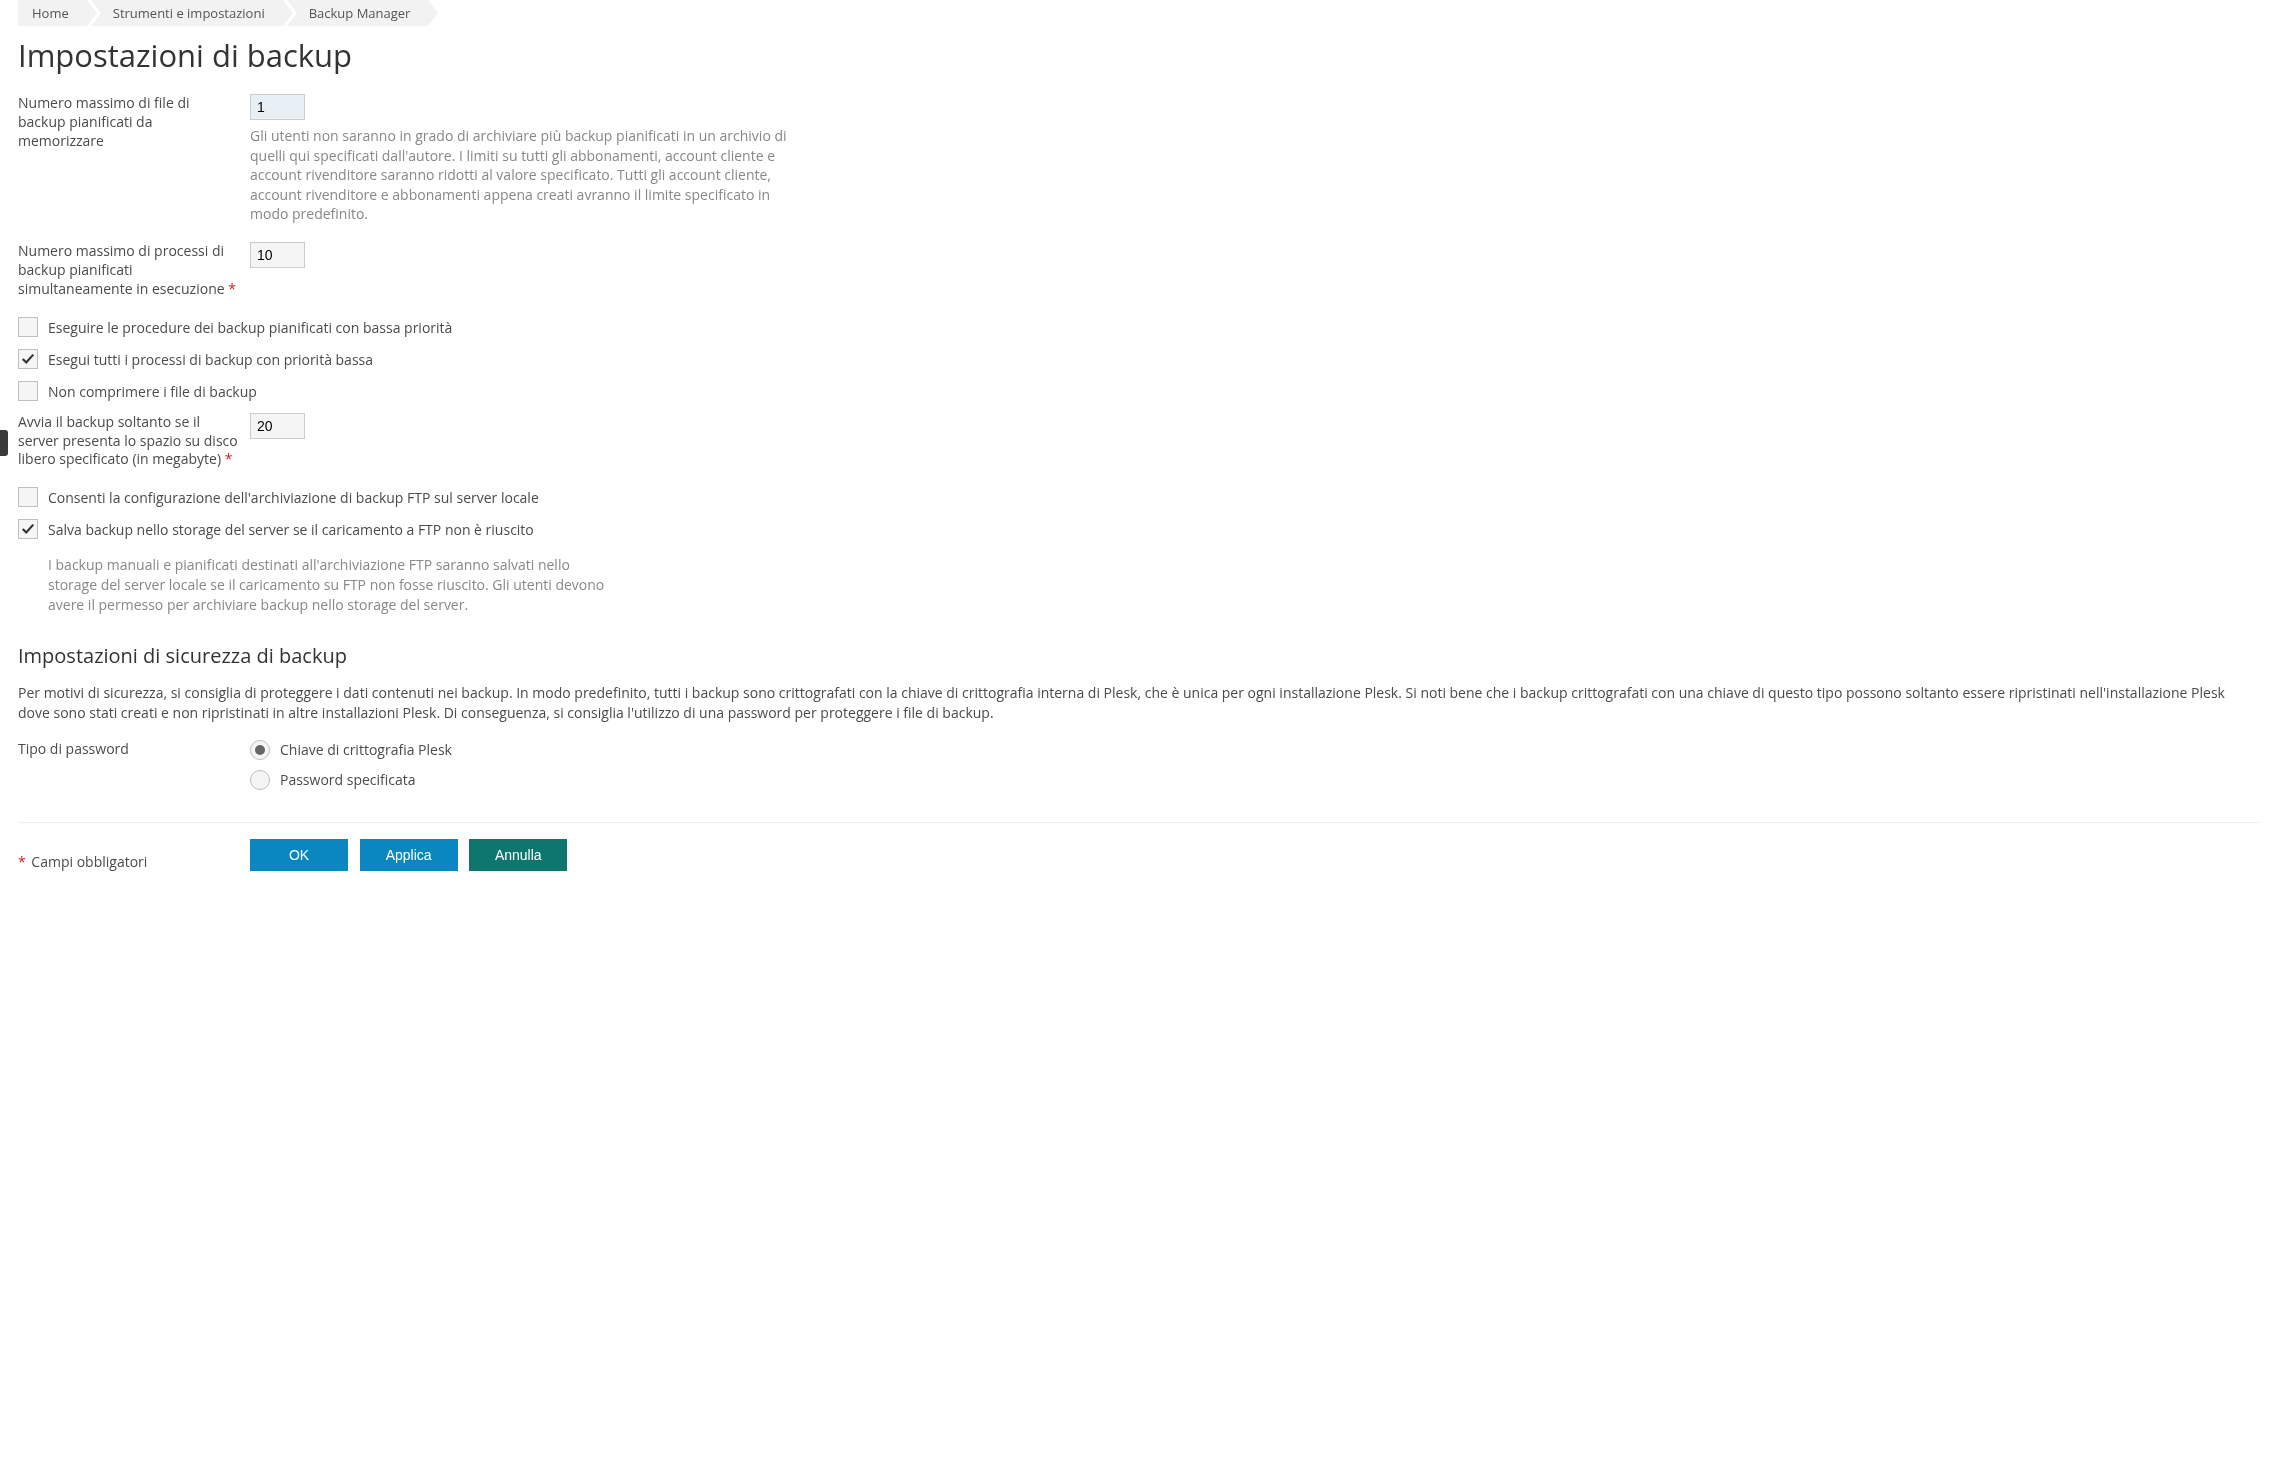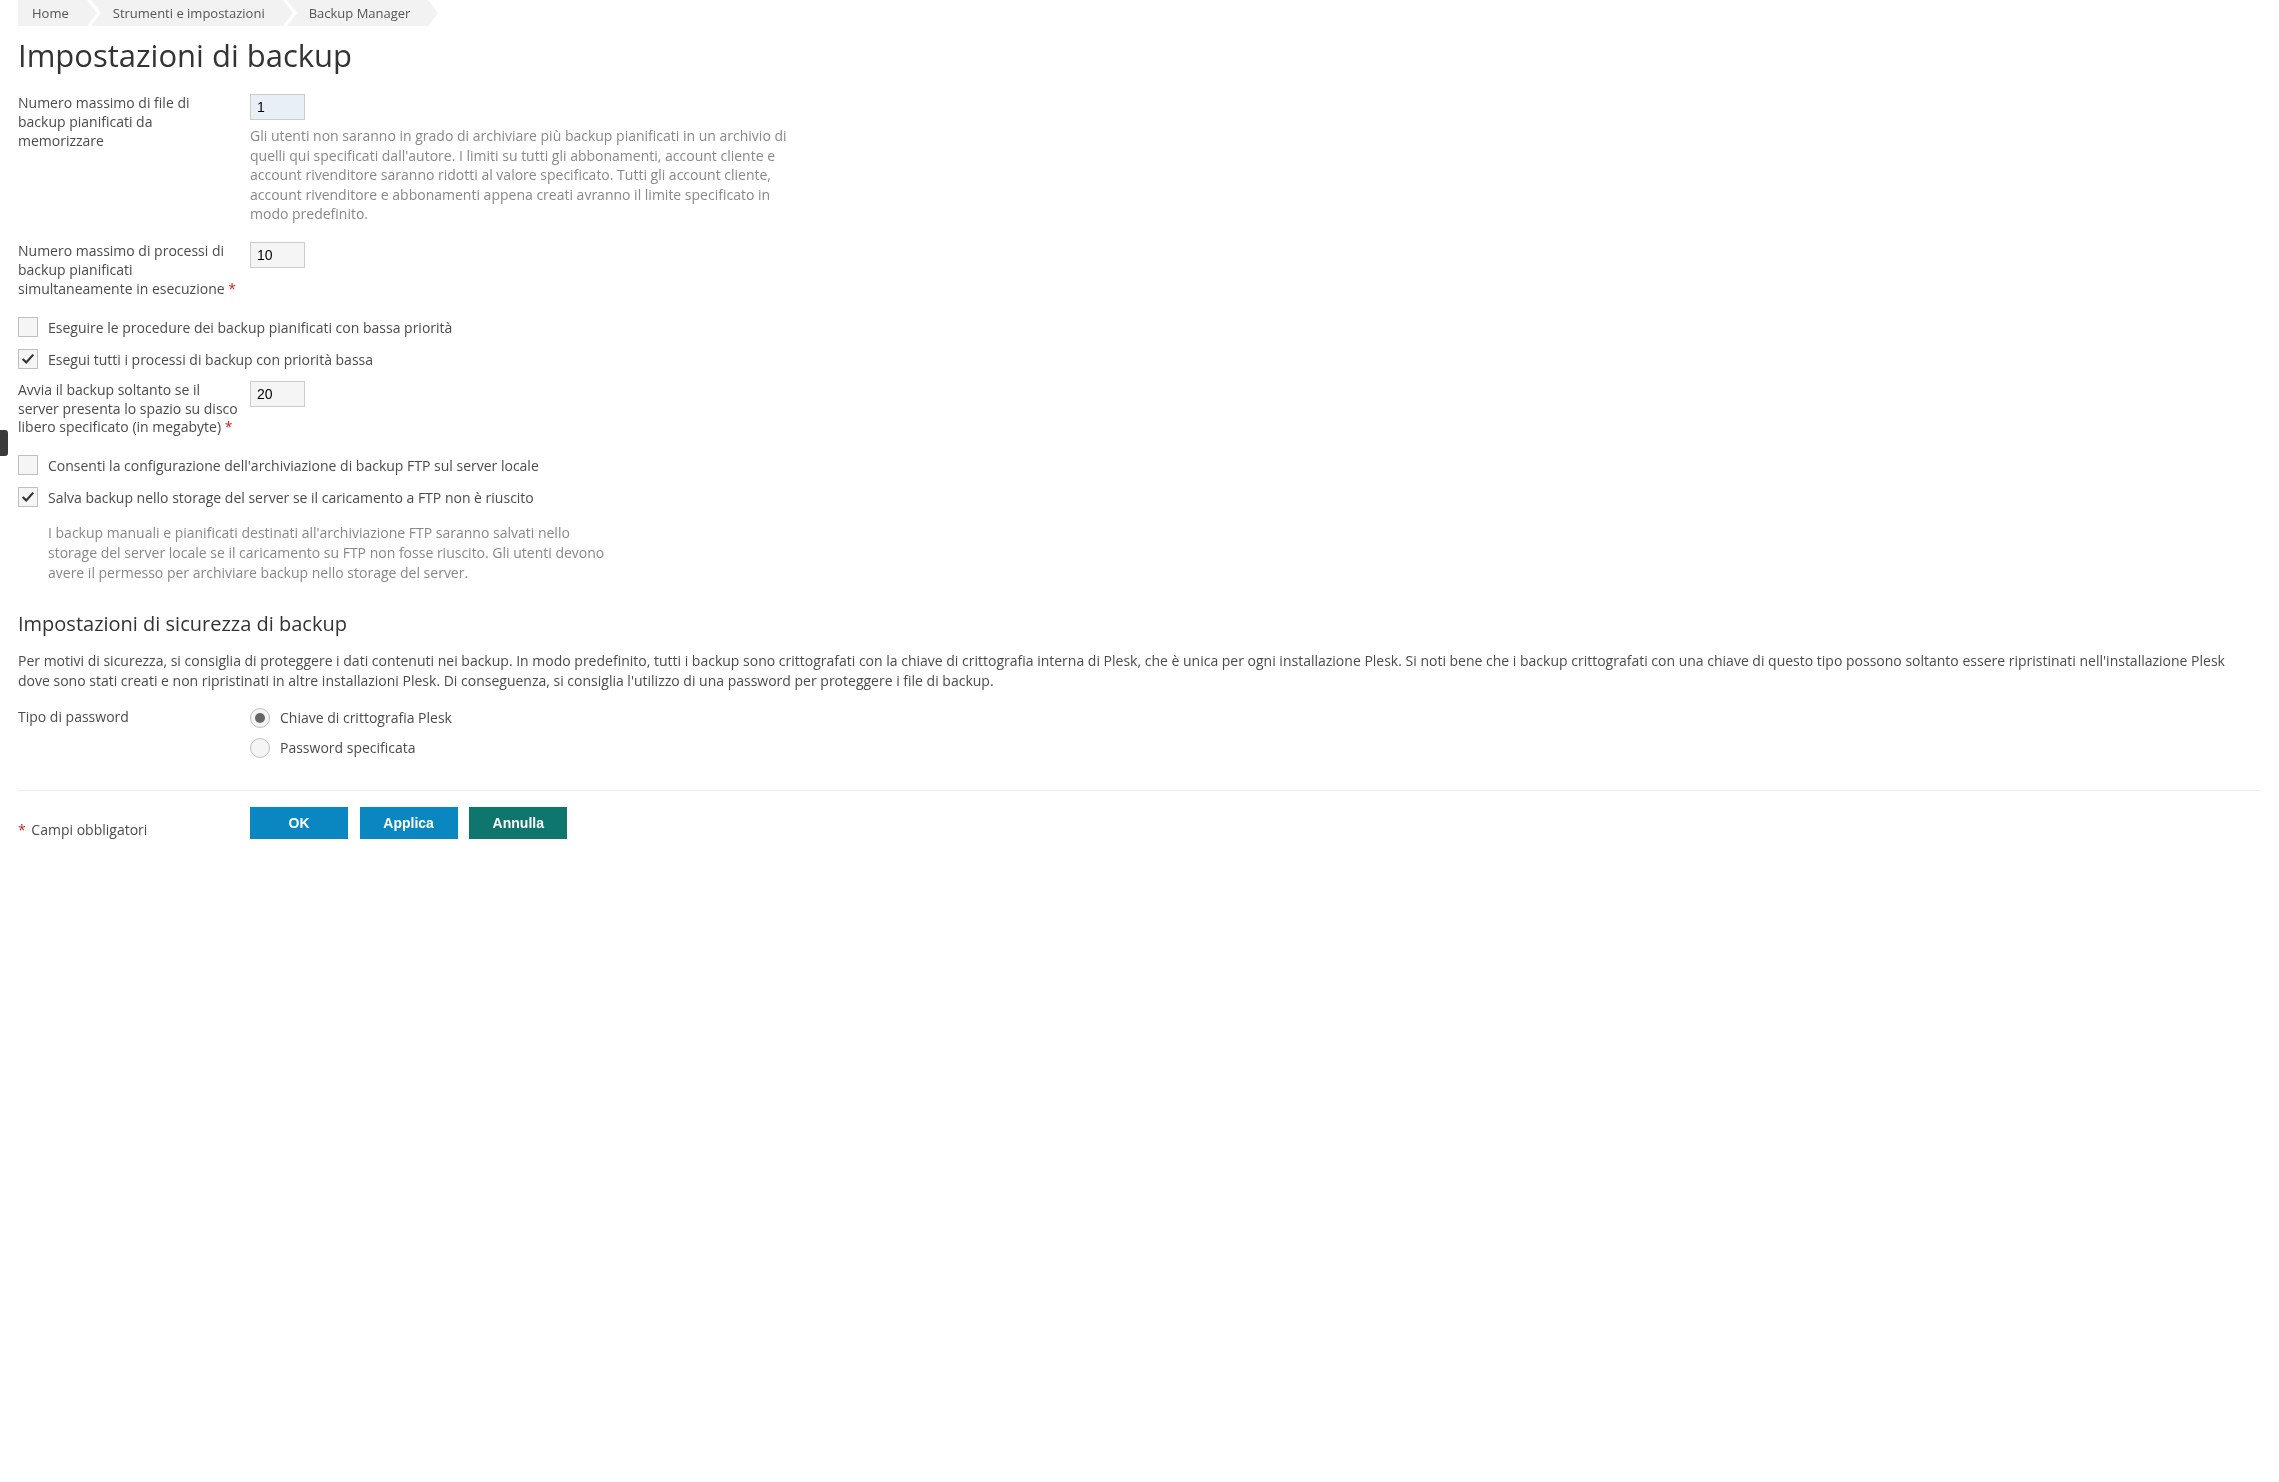--- a/index.html
+++ b/index.html
@@ -152,21 +152,21 @@
     flex-shrink: 0;
     color: #4b4b4b;
   }
   .footer-label .required { margin-right: 2px; }
   .btn {
     display: inline-block;
     min-width: 98px;
     padding: 8px 18px;
     text-align: center;
     font-size: 14px;
-    font-weight: 700;
+    font-weight: 400;
     color: #fff;
     border: none;
     cursor: pointer;
     margin-right: 8px;
   }
   .btn-primary { background: #0a87c0; }
   .btn-secondary { background: #0f766e; }
   .side-tab {
     position: fixed;
     left: 0;
@@ -215,20 +215,24 @@
     <div class="check-label">Eseguire le procedure dei backup pianificati con bassa priorità</div>
   </div>
   <div class="check-row">
     <div class="checkbox-box">
       <svg viewBox="0 0 16 16">
           <path d="M2 8 L6 12 L14 3" stroke="#333" stroke-width="2.5" fill="none"></path>
         </svg>
     </div>
     <div class="check-label">Esegui tutti i processi di backup con priorità bassa</div>
   </div>
+  <div class="check-row">
+    <div class="checkbox-box"></div>
+    <div class="check-label">Non comprimere i file di backup</div>
+  </div>
 
   <div class="form-row">
     <div class="form-label-col">
       <span>Avvia il backup soltanto se il server presenta lo spazio su disco libero specificato (in megabyte)</span> <span class="required">*</span>
     </div>
     <div class="form-field-col">
       <input class="small-input plain" value="20" style="">
     </div>
   </div>
 

